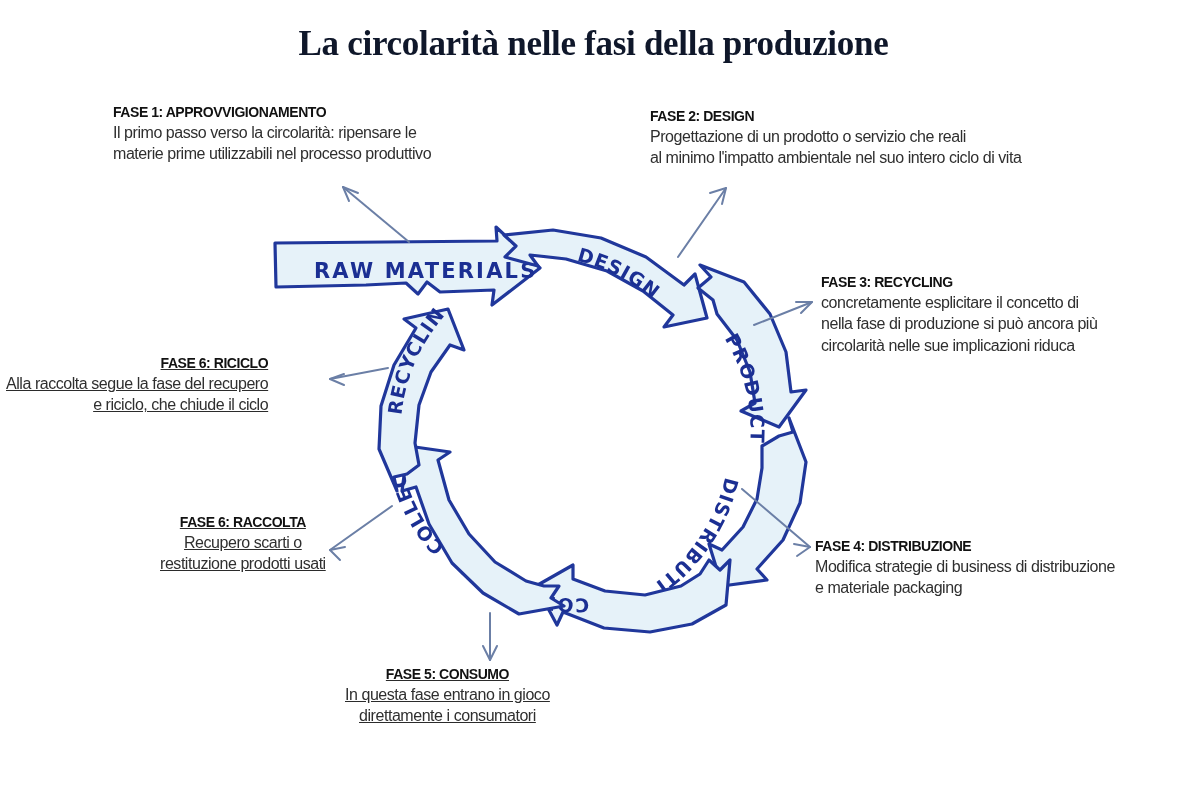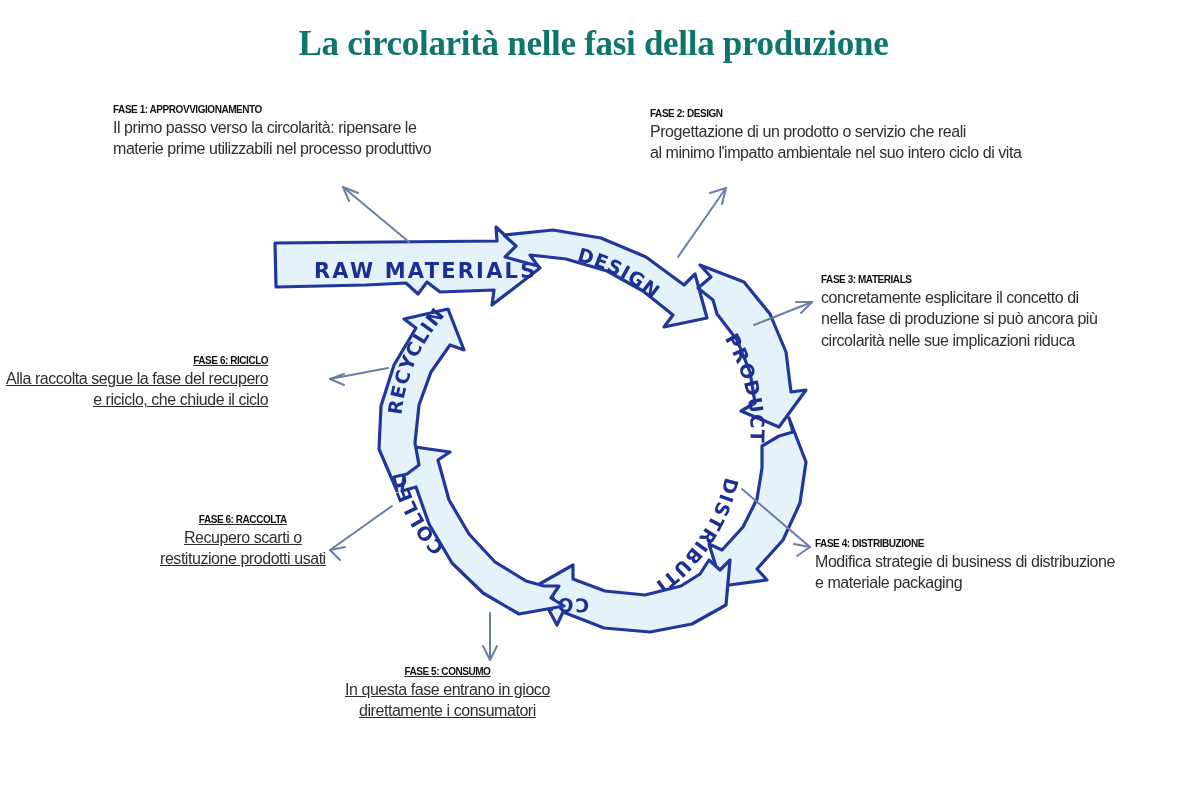--- a/index.html
+++ b/index.html
@@ -20,31 +20,31 @@
   .title {
     position: absolute;
     top: 24px;
     left: 0;
     width: 1187px;
     text-align: center;
     font-family: "Liberation Serif", serif;
     font-weight: bold;
     font-size: 35px;
     letter-spacing: -0.3px;
-    color: #0f766e;
+    color: #0f172a;
   }
 
   
   .note {
     position: absolute;
     color: #2b2b2b;
   }
   .note-head {
     font-weight: bold;
-    font-size: 10px;
+    font-size: 14px;
     letter-spacing: -0.45px;
     color: #111111;
     white-space: nowrap;
     margin-bottom: 2px;
   }
   .note-body {
     font-size: 16px;
     line-height: 1.33;
     letter-spacing: -0.45px;
     color: #2f2f2f;
@@ -331,21 +331,21 @@
 
   <div class="note" id="note-2">
     <div class="note-head">FASE 2: DESIGN</div>
     <div class="note-body">
       <div>Progettazione di un prodotto o servizio che reali</div>
       <div>al minimo l'impatto ambientale nel suo intero ciclo di vita</div>
     </div>
   </div>
 
   <div class="note" id="note-3">
-    <div class="note-head">FASE 3: MATERIALS</div>
+    <div class="note-head">FASE 3: RECYCLING</div>
     <div class="note-body">
       <div>concretamente esplicitare il concetto di</div>
       <div>nella fase di produzione si può ancora più</div>
       <div>circolarità nelle sue implicazioni riduca</div>
     </div>
   </div>
 
   <div class="note" id="note-4">
     <div class="note-head">FASE 4: DISTRIBUZIONE</div>
     <div class="note-body">

